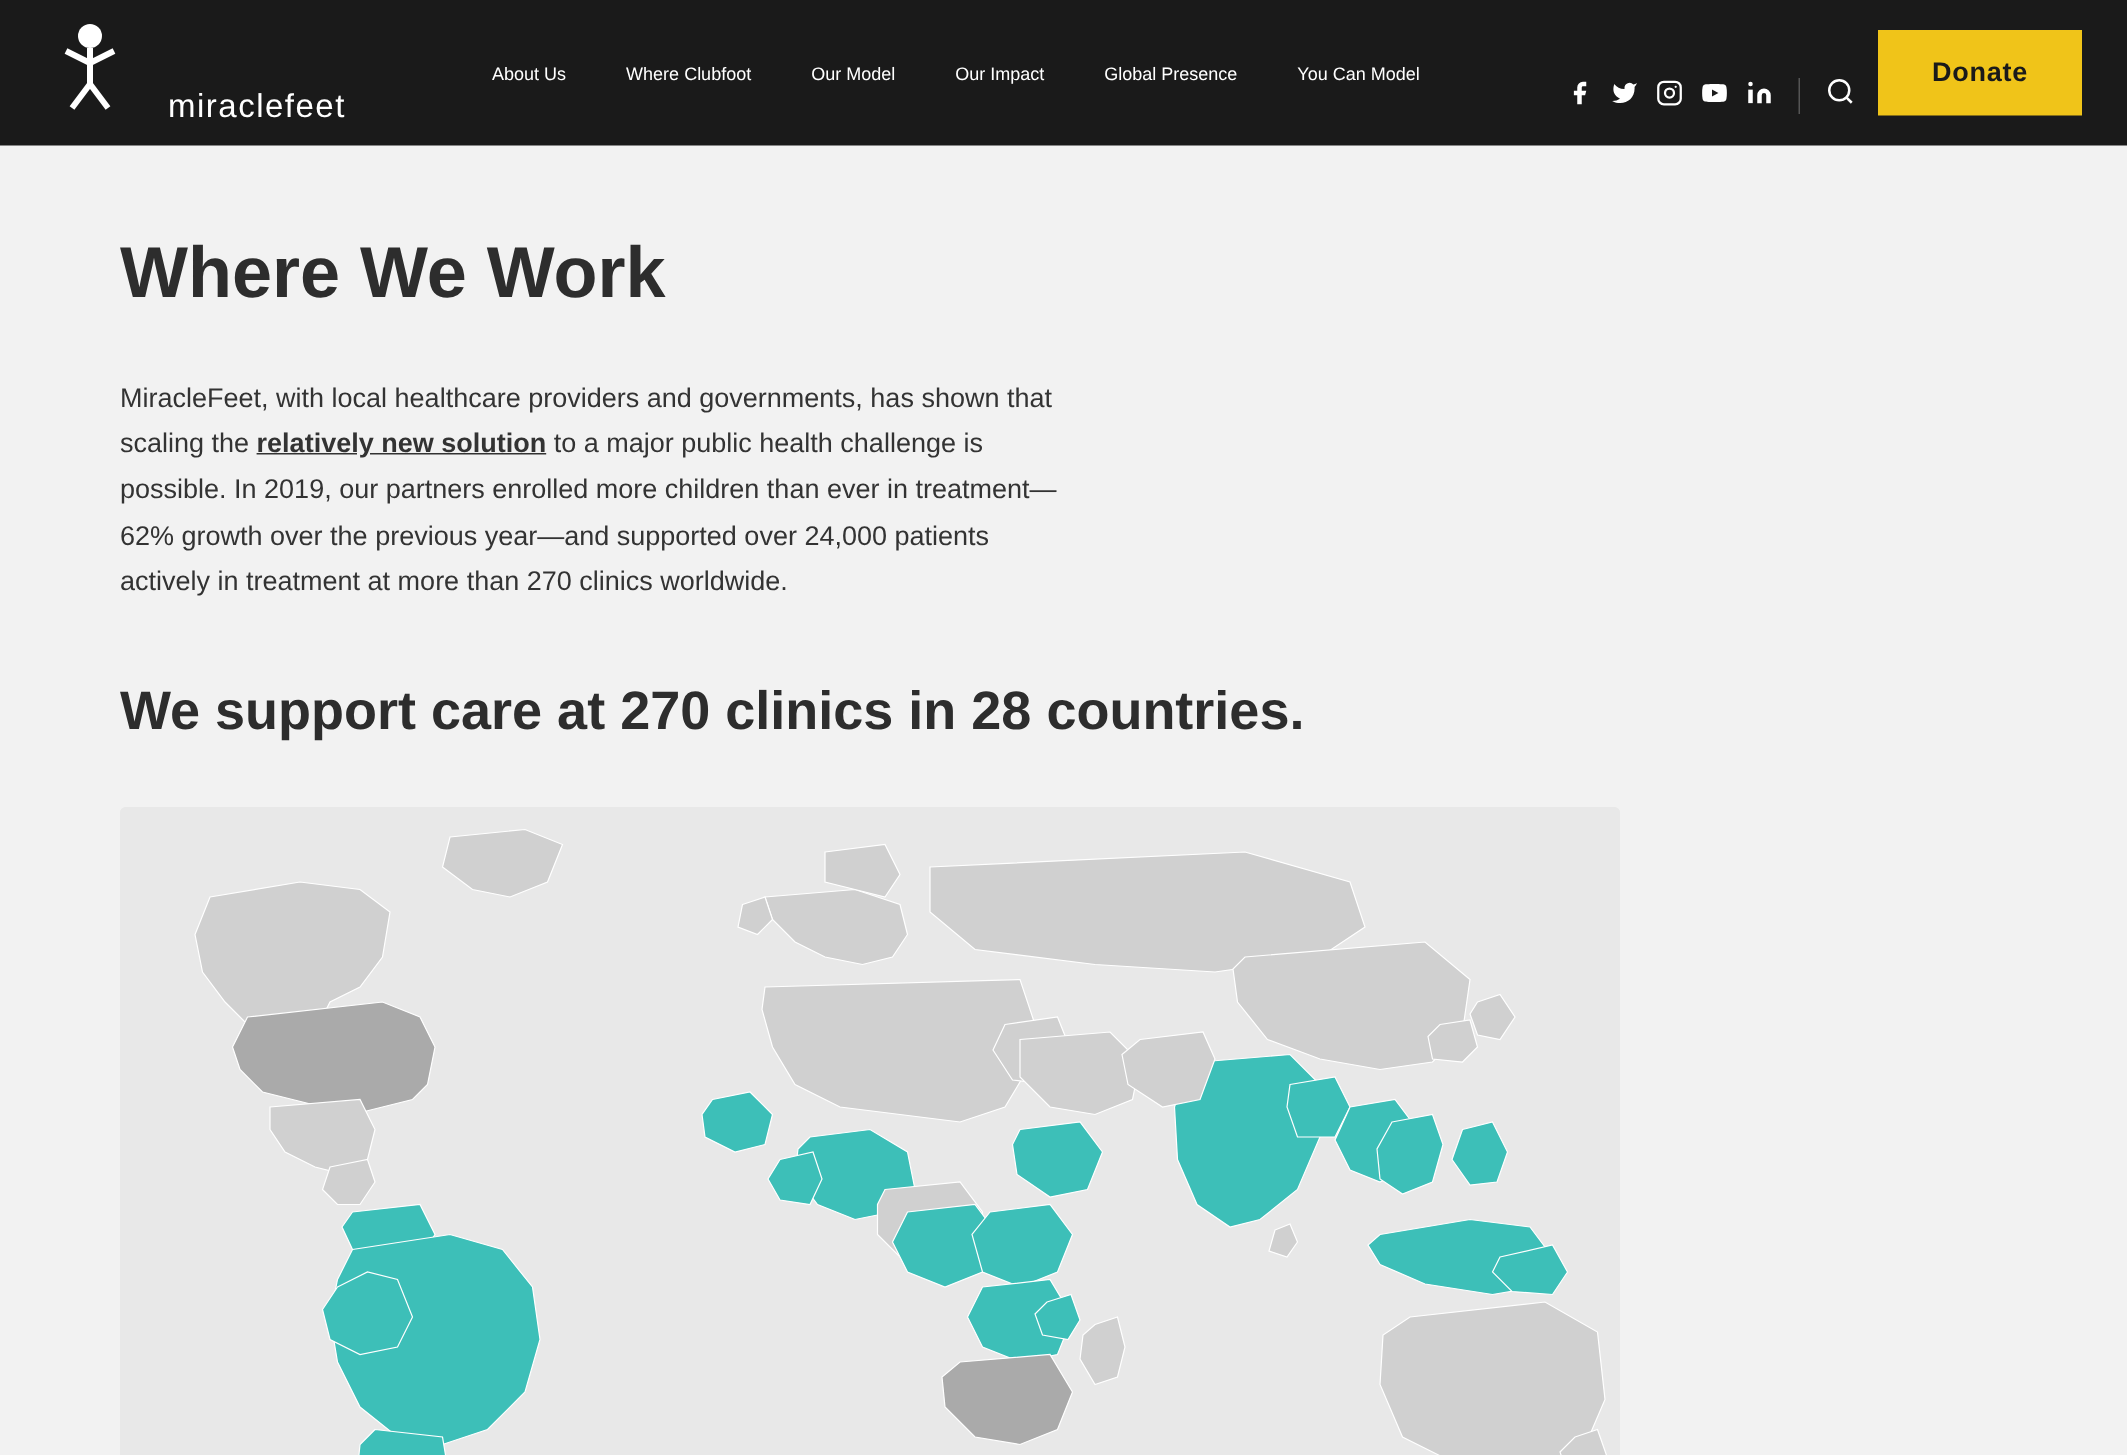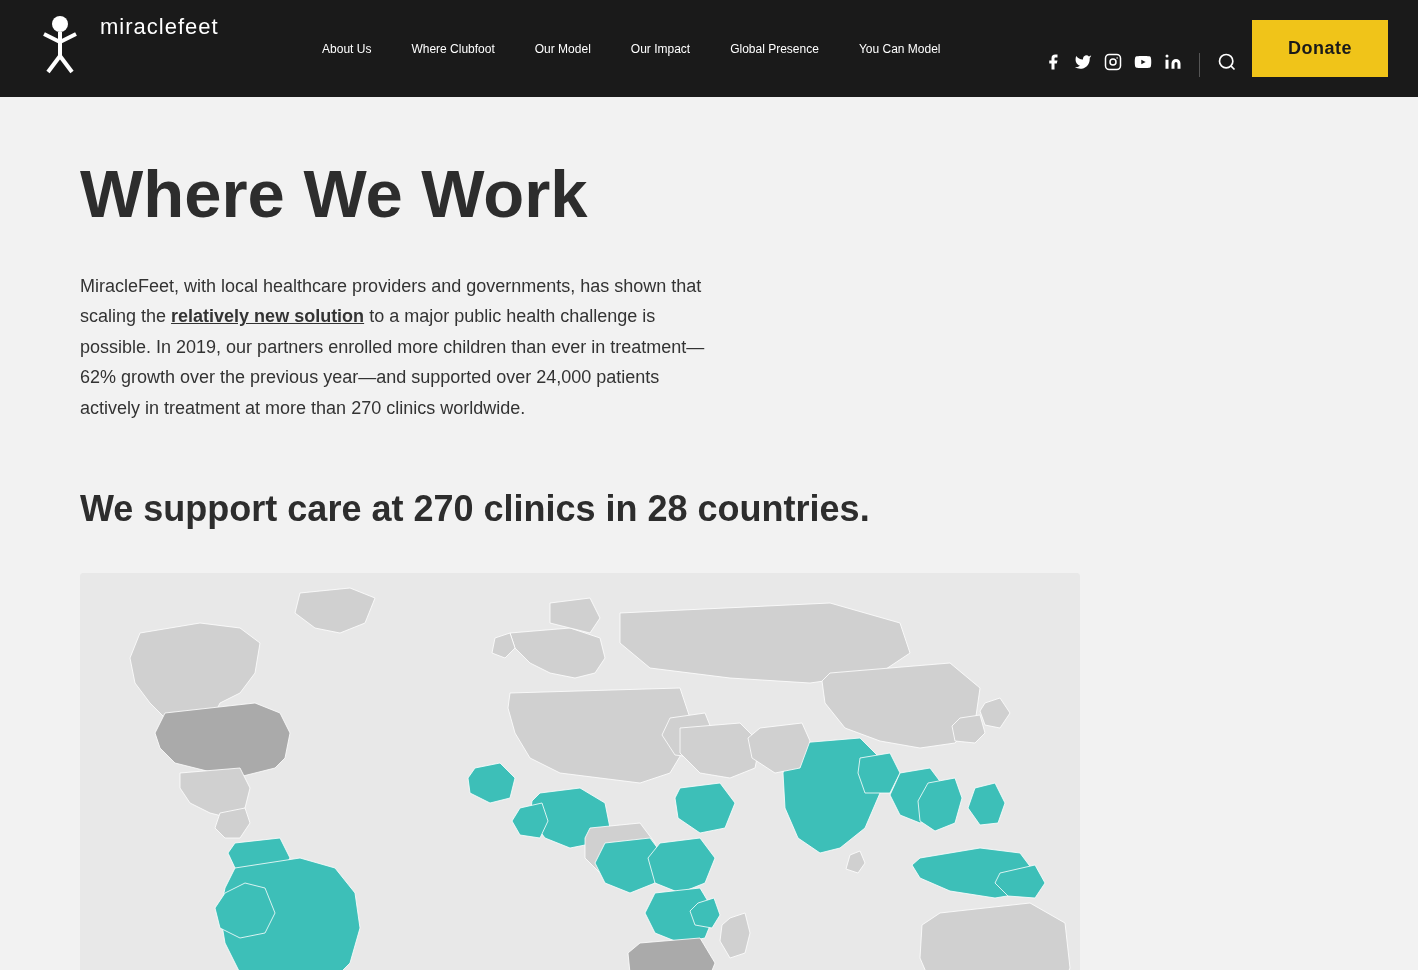--- a/index.html
+++ b/index.html
@@ -9,22 +9,22 @@
     header {
       background: #1a1a1a;
       display: flex;
       align-items: center;
       justify-content: space-between;
       padding: 0 30px;
       height: 97px;
     }
     .logo-area {
       display: flex;
-      align-items: flex-start;
-      gap: 10px;
+      align-items: flex-end;
+      gap: 22px;
     }
     .logo-icon {
       width: 60px;
       height: 70px;
     }
     .logo-text {
       color: white;
       font-size: 22px;
       font-weight: 400;
       letter-spacing: 1px;
@@ -79,32 +79,32 @@
       cursor: pointer;
       letter-spacing: 0.5px;
     }
 
     
     main {
       padding: 60px 80px 60px 80px;
       max-width: 1418px;
     }
     h1.page-title {
-      font-size: 67px;
+      font-size: 48px;
       font-weight: 800;
       color: #2d2d2d;
       margin-bottom: 40px;
       line-height: 1.1;
     }
     .intro-text {
       max-width: 640px;
       font-size: 18px;
       color: #333;
       line-height: 1.7;
-      margin-bottom: 64px;
+      margin-bottom: 50px;
     }
     .intro-text a {
       color: #333;
       text-decoration: underline;
       font-weight: 600;
     }
     .clinic-heading {
       font-size: 36px;
       font-weight: 800;
       color: #2d2d2d;

